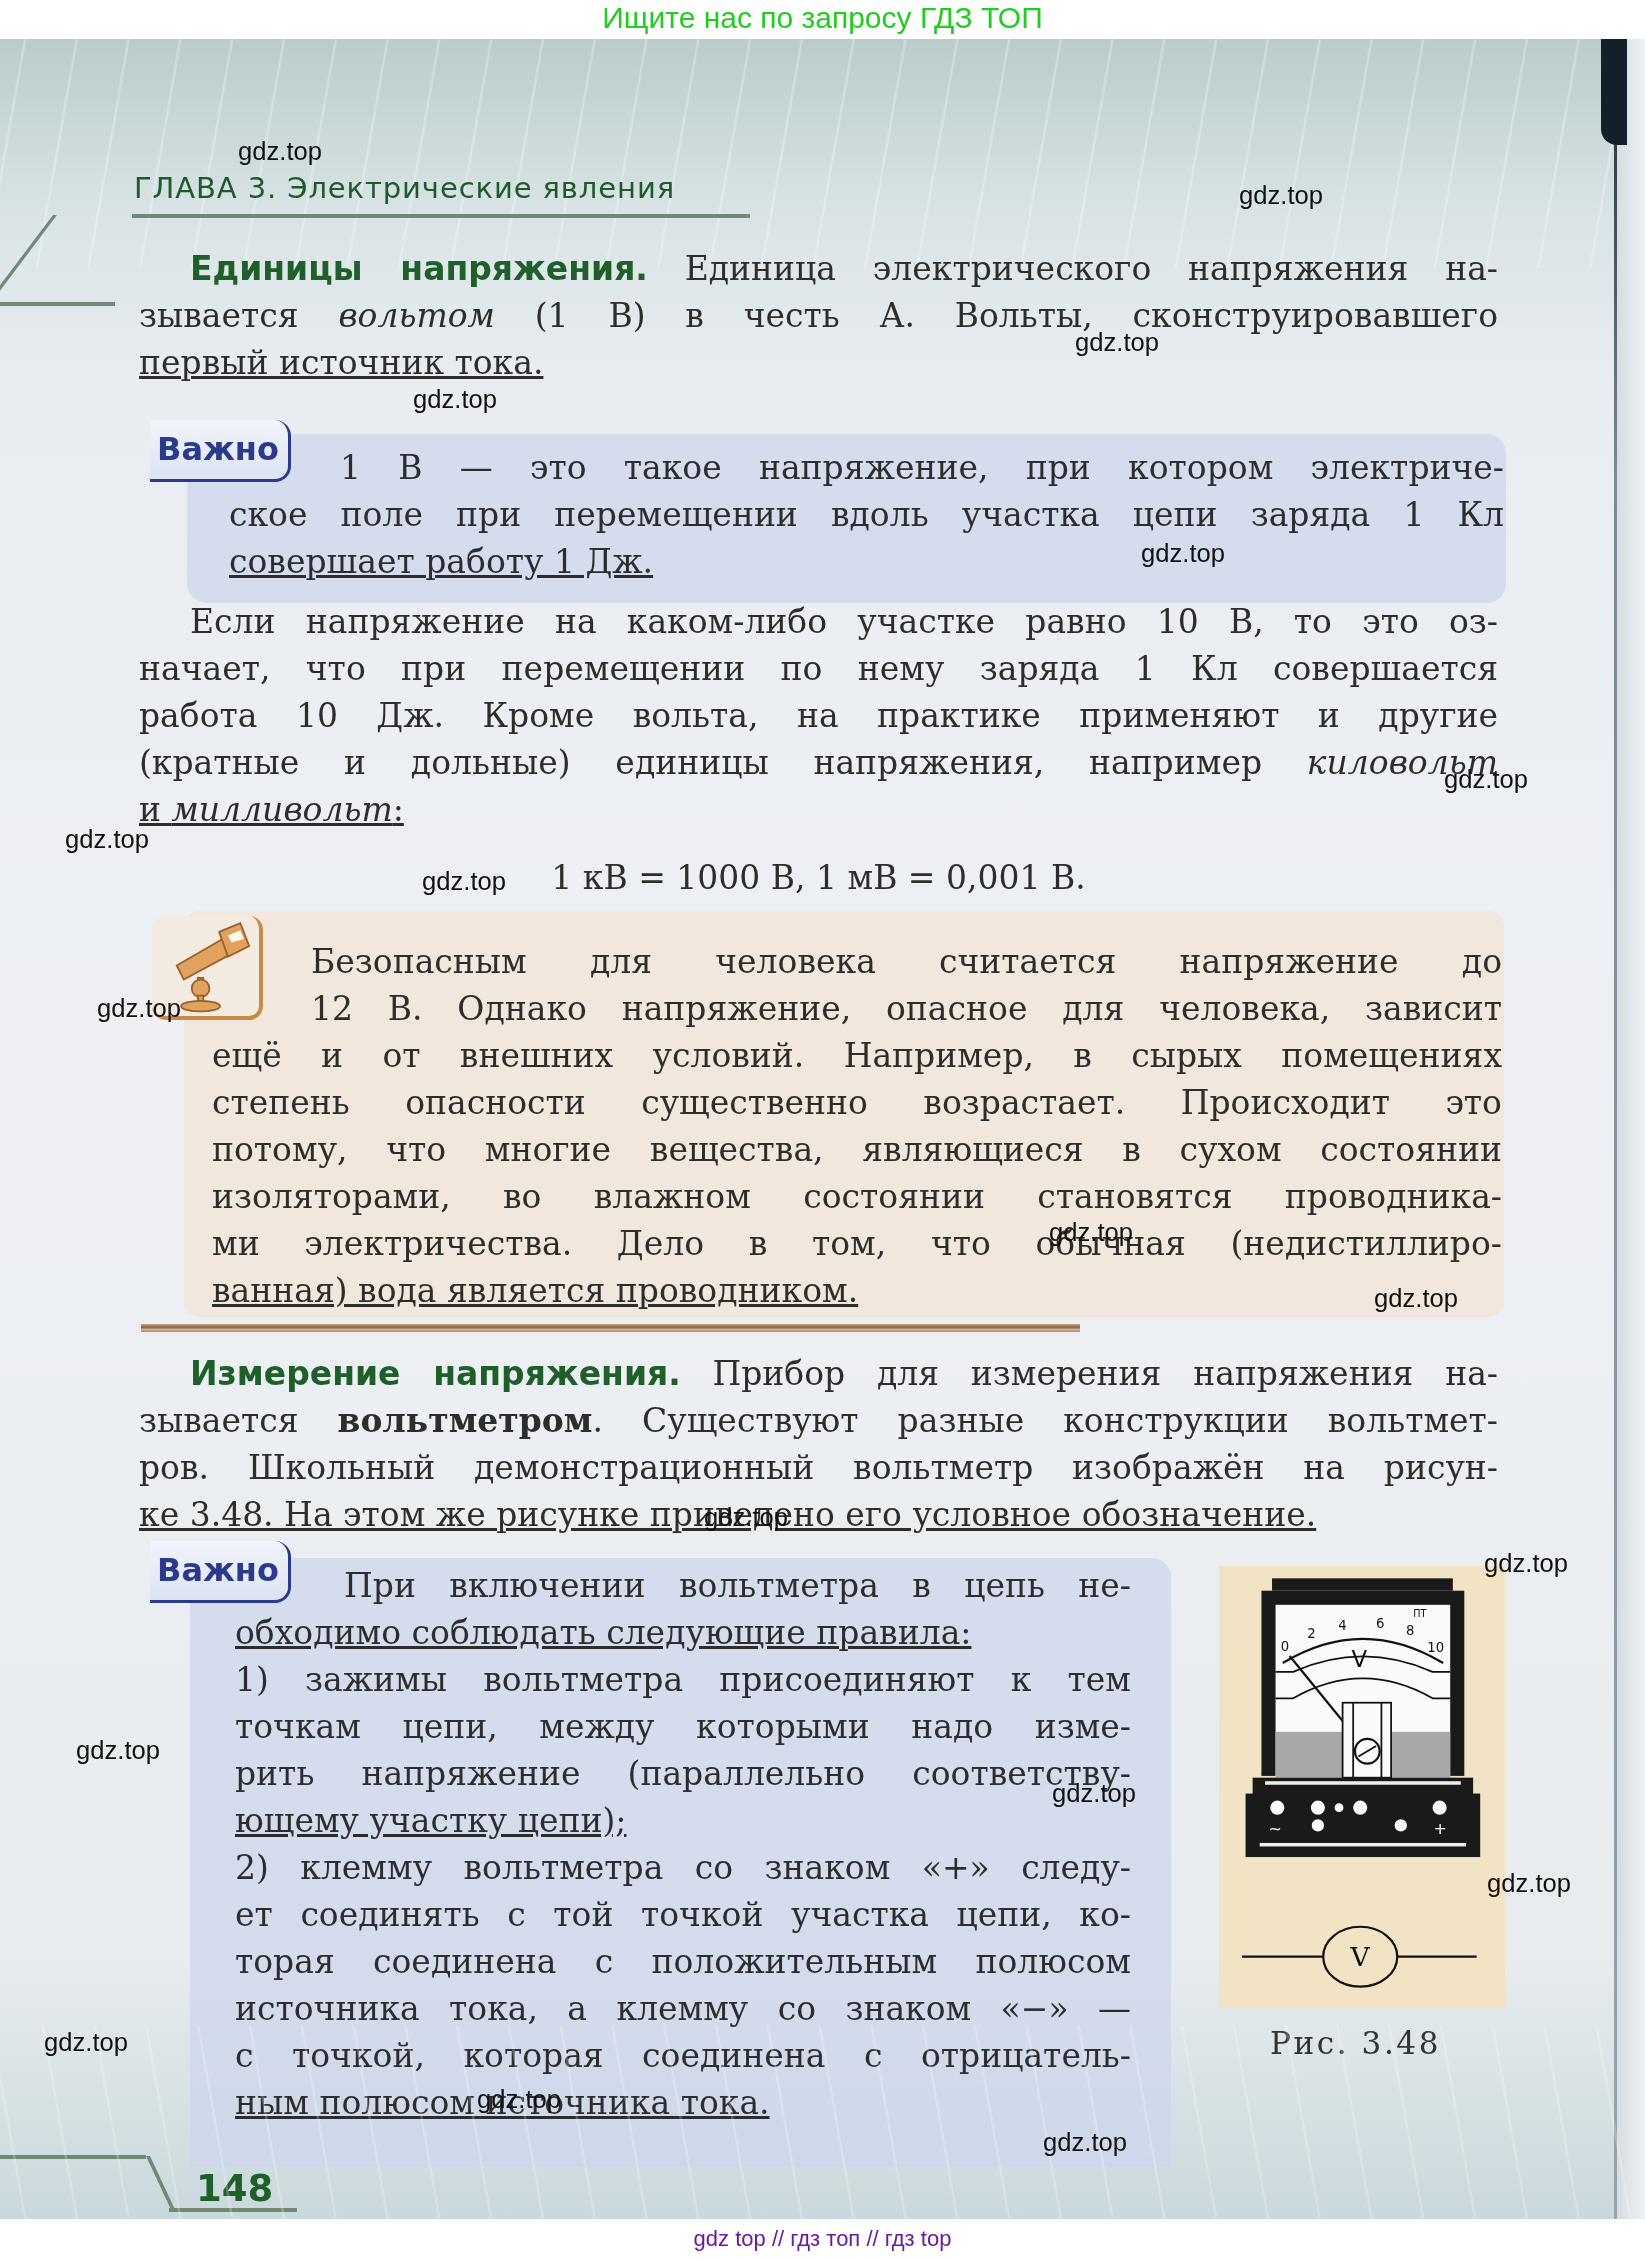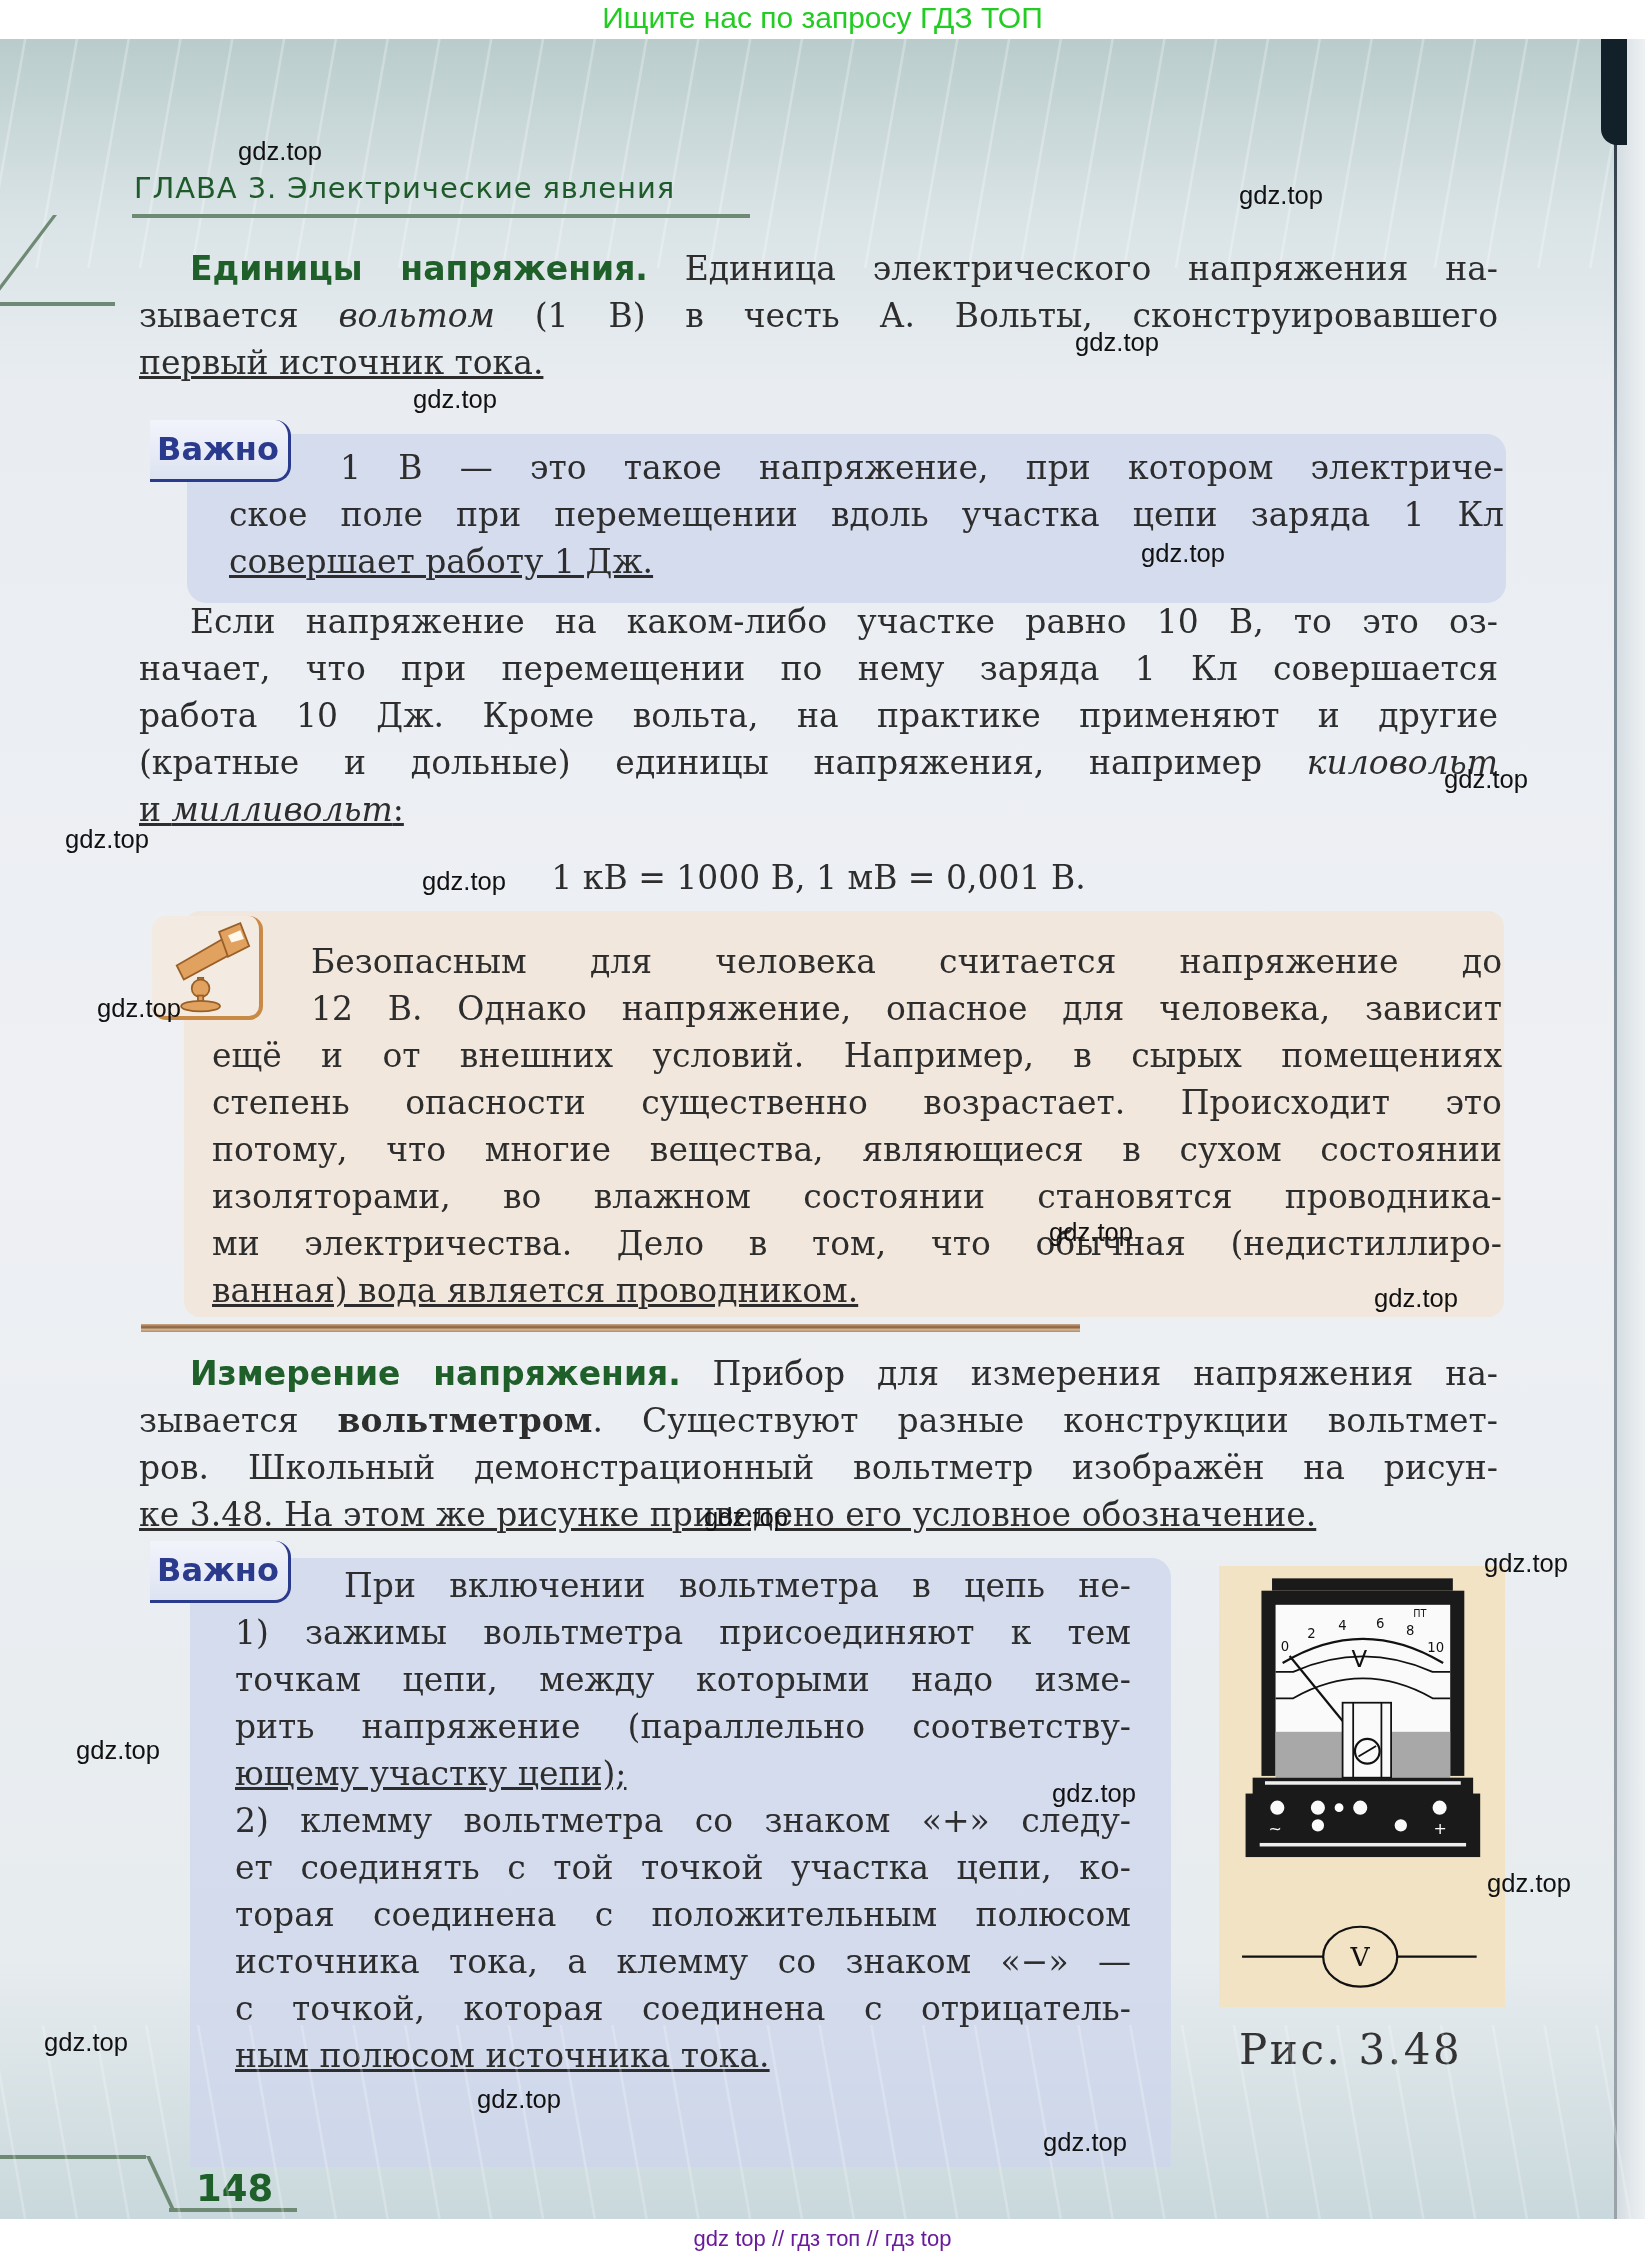--- a/index.html
+++ b/index.html
@@ -41,21 +41,21 @@
     border-radius: 0 16px 16px 0; background: linear-gradient(180deg, #f2f4fb, #dde3f2);
     font-family: "DejaVu Sans", sans-serif; font-weight: bold; font-size: 32px; line-height: 58px; color: #2a3a8c; }
 
   .note-box { position: absolute; left: 184px; top: 872px; width: 1320px; height: 406px; background: #f1e7dc; border-radius: 16px; }
   .note-icon { position: absolute; left: 152px; top: 877px; width: 111px; height: 104px; border-radius: 14px; background: #f3ebe1;
     border-right: 4.4px solid #c98a45; border-bottom: 4.4px solid #c98a45; }
   .divider { position: absolute; left: 141px; top: 1285px; width: 939px; height: 8px;
     background: linear-gradient(180deg,#c9a98a 0%,#8b5e3b 40%,#d3b596 70%,#b08a66 100%); }
 
   .fig-bg { position: absolute; left: 1219px; top: 1527px; width: 286px; height: 441px; background: #f2e3c4; }
-  .fig-caption { position: absolute; left: 1239px; top: 1986px; font-size: 42px; color: #333; letter-spacing: 2.6px; text-align: right; }
+  .fig-caption { position: absolute; left: 1270px; top: 1986px; font-size: 31px; color: #333; letter-spacing: 2.6px; text-align: right; }
 
   .pagenum { position: absolute; left: 196px; top: 2128px; font-family: "DejaVu Sans", sans-serif; font-weight: bold; font-size: 37px; color: #1f5f2a; }
   .pn-slant { position: absolute; left: 146px; top: 2117px; width: 3.5px; height: 55px; background: #6f8a74; transform: skewX(25deg); transform-origin: top left; }
   .pn-rule-top { position: absolute; left: 0; top: 2116px; width: 146px; height: 3.5px; background: #6f8a74; }
   .pn-rule-bot { position: absolute; left: 169px; top: 2169px; width: 128px; height: 3.5px; background: #6f8a74; }
 
   .wm { position: absolute; font-family: "Liberation Sans", sans-serif; font-size: 25.6px; color: #111; }
 </style>
 </head>
 <body>
@@ -130,20 +130,21 @@
     <span class="line" style="padding-left:51px;"><span class="green-head">Измерение напряжения.</span><span> Прибор для измерения напряжения на-</span></span>
     <span class="line"><span>зывается </span><span class="bold">вольтметром</span><span>. Существуют разные конструкции вольтмет-</span></span>
     <span class="line">ров. Школьный демонстрационный вольтметр изображён на рисун-</span>
     <span class="line left">ке 3.48. На этом же рисунке приведено его условное обозначение.</span>
   </div>
 
   <div class="important-box" style="left:190px; top:1519px; width:981px; height:609px; border-radius:19.4px 19.4px 0 0;"></div>
   <div class="badge" style="left:150px; top:1502px;">Важно</div>
   <div class="text" style="left:235px; top:1523px; width:896px;">
     <span class="line" style="padding-left:109px;">При включении вольтметра в цепь не-</span>
+    <span class="line left">обходимо соблюдать следующие правила:</span>
     <span class="line">1) зажимы вольтметра присоединяют к тем</span>
     <span class="line">точкам цепи, между которыми надо изме-</span>
     <span class="line">рить напряжение (параллельно соответству-</span>
     <span class="line left">ющему участку цепи);</span>
     <span class="line">2) клемму вольтметра со знаком «+» следу-</span>
     <span class="line">ет соединять с той точкой участка цепи, ко-</span>
     <span class="line">торая соединена с положительным полюсом</span>
     <span class="line">источника тока, а клемму со знаком «−» —</span>
     <span class="line">с точкой, которая соединена с отрицатель-</span>
     <span class="line left">ным полюсом источника тока.</span>

